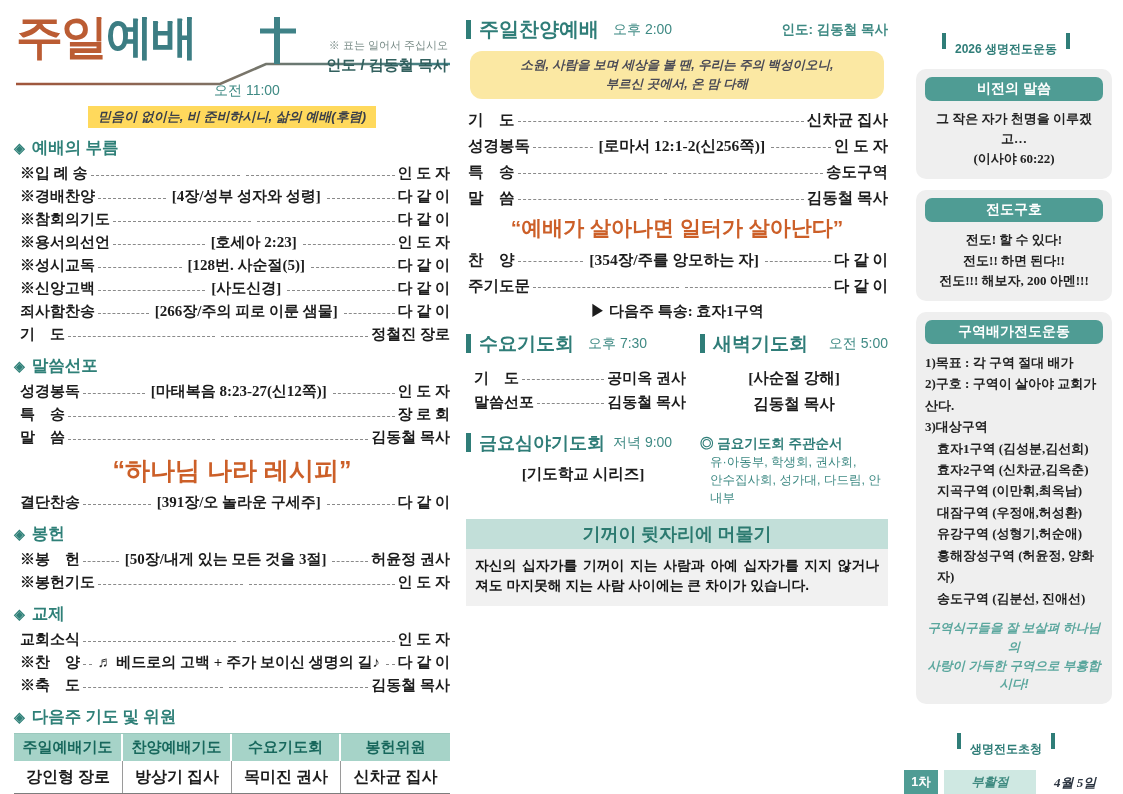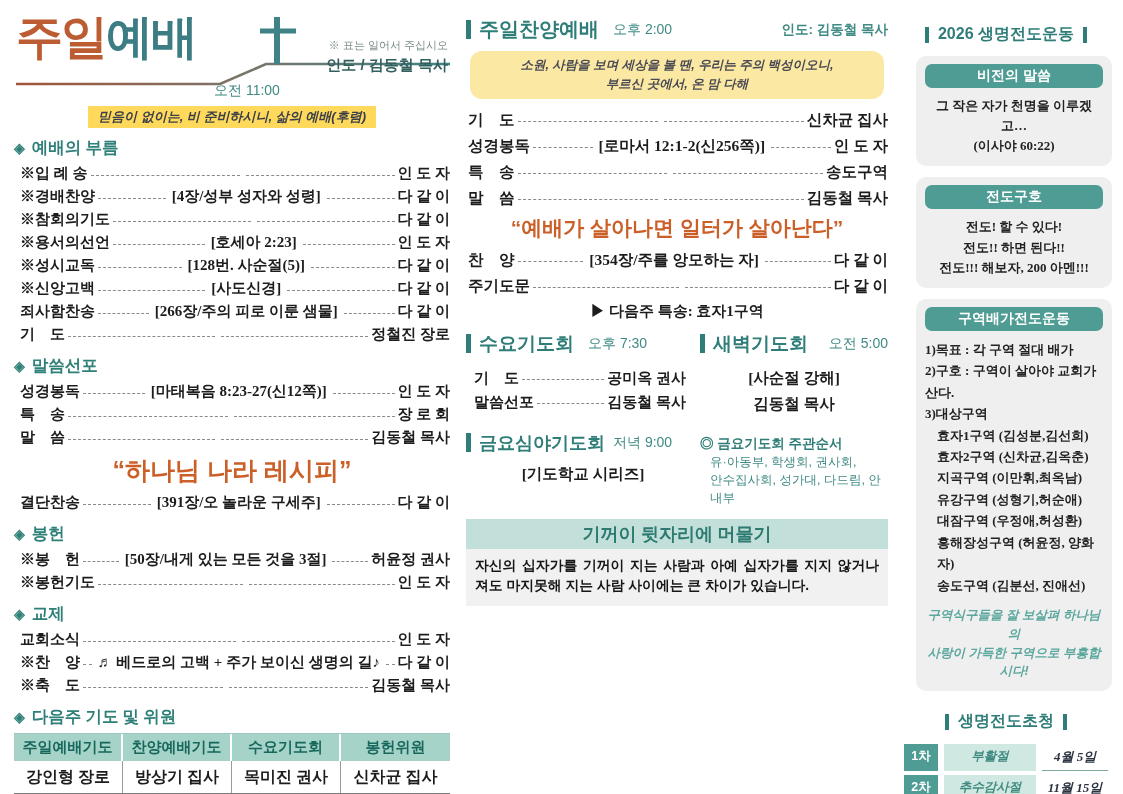--- a/index.html
+++ b/index.html
@@ -63,21 +63,21 @@
   .rot-title { font-size:13.5px; font-weight:800; color:#2f7d78; margin-top:6px; }
   .rot-line { font-size:12.5px; color:#3f8a84; line-height:1.45; padding-left:10px; }
 
   .article { margin-top:12px; background:#f1f1f1; padding-bottom:9px; }
   .article-band { background:#c2dfd9; text-align:center; color:#2c7a70; font-size:18px; font-weight:800; padding:3px 0; font-family:"Liberation Serif", serif; }
   .article p { padding:7px 9px 0; font-size:13.8px; line-height:1.48; text-align:justify; font-weight:600; color:#161616; }
 
   
   .v-head { display:flex; align-items:center; justify-content:center; gap:9px; margin-top:8px; }
   .v-head .vb { width:4px; height:16px; background:#2f7d78; }
-  .v-head .vt { font-size:16px; font-weight:800; color:#2f7d78; white-space:nowrap; }
+  .v-head .vt { font-size:12px; font-weight:800; color:#2f7d78; white-space:nowrap;margin-top:17px; }
 
   .gbox { background:#efefef; border-radius:10px; padding:8px 9px 10px; margin-top:11px;margin-left:16px; }
   .pill { background:#4f9c94; color:#fff; font-weight:800; font-size:14px; text-align:center; border-radius:7px; padding:3px 0; margin-bottom:8px; }
   .gbox .cline { text-align:center; font-size:13px; font-weight:600; color:#222; line-height:1.55; font-family:"Liberation Serif", serif; }
   .gbox .lline { font-size:13px; font-weight:700; color:#222; line-height:1.65; font-family:"Liberation Serif", serif; }
   .gbox .dist { padding-left:12px; }
   .gnote { text-align:center; color:#5ba79e; font-size:12.5px; font-style:italic; font-weight:600; line-height:1.5; margin-top:10px; }
 
   .invite-table { display:grid; grid-template-columns:34px 92px 1fr; gap:4px 6px; margin:12px 4px 0; }
   .iv-no { background:#4f9c94; color:#fff; font-weight:800; font-size:12.5px; text-align:center; padding:4px 0; }
@@ -402,22 +402,22 @@
     </div>
 
     <div class="gbox">
       <div class="pill">구역배가전도운동</div>
       <div class="lline">1)목표 : 각 구역 절대 배가</div>
       <div class="lline">2)구호 : 구역이 살아야 교회가 산다.</div>
       <div class="lline">3)대상구역</div>
       <div class="lline dist">효자1구역 (김성분,김선희)</div>
       <div class="lline dist">효자2구역 (신차균,김옥춘)</div>
       <div class="lline dist">지곡구역 (이만휘,최옥남)</div>
+      <div class="lline dist">대잠구역 (우정애,허성환)</div>
       <div class="lline dist">유강구역 (성형기,허순애)</div>
-      <div class="lline dist">대잠구역 (우정애,허성환)</div>
       <div class="lline dist">흥해장성구역 (허윤정, 양화자)</div>
       <div class="lline dist">송도구역 (김분선, 진애선)</div>
       <div class="gnote">
         <div>구역식구들을 잘 보살펴 하나님의</div>
         <div>사랑이 가득한 구역으로 부흥합시다!</div>
       </div>
     </div>
 
     <div class="v-head" style="margin-top:20px;">
       <span class="vb"></span>

